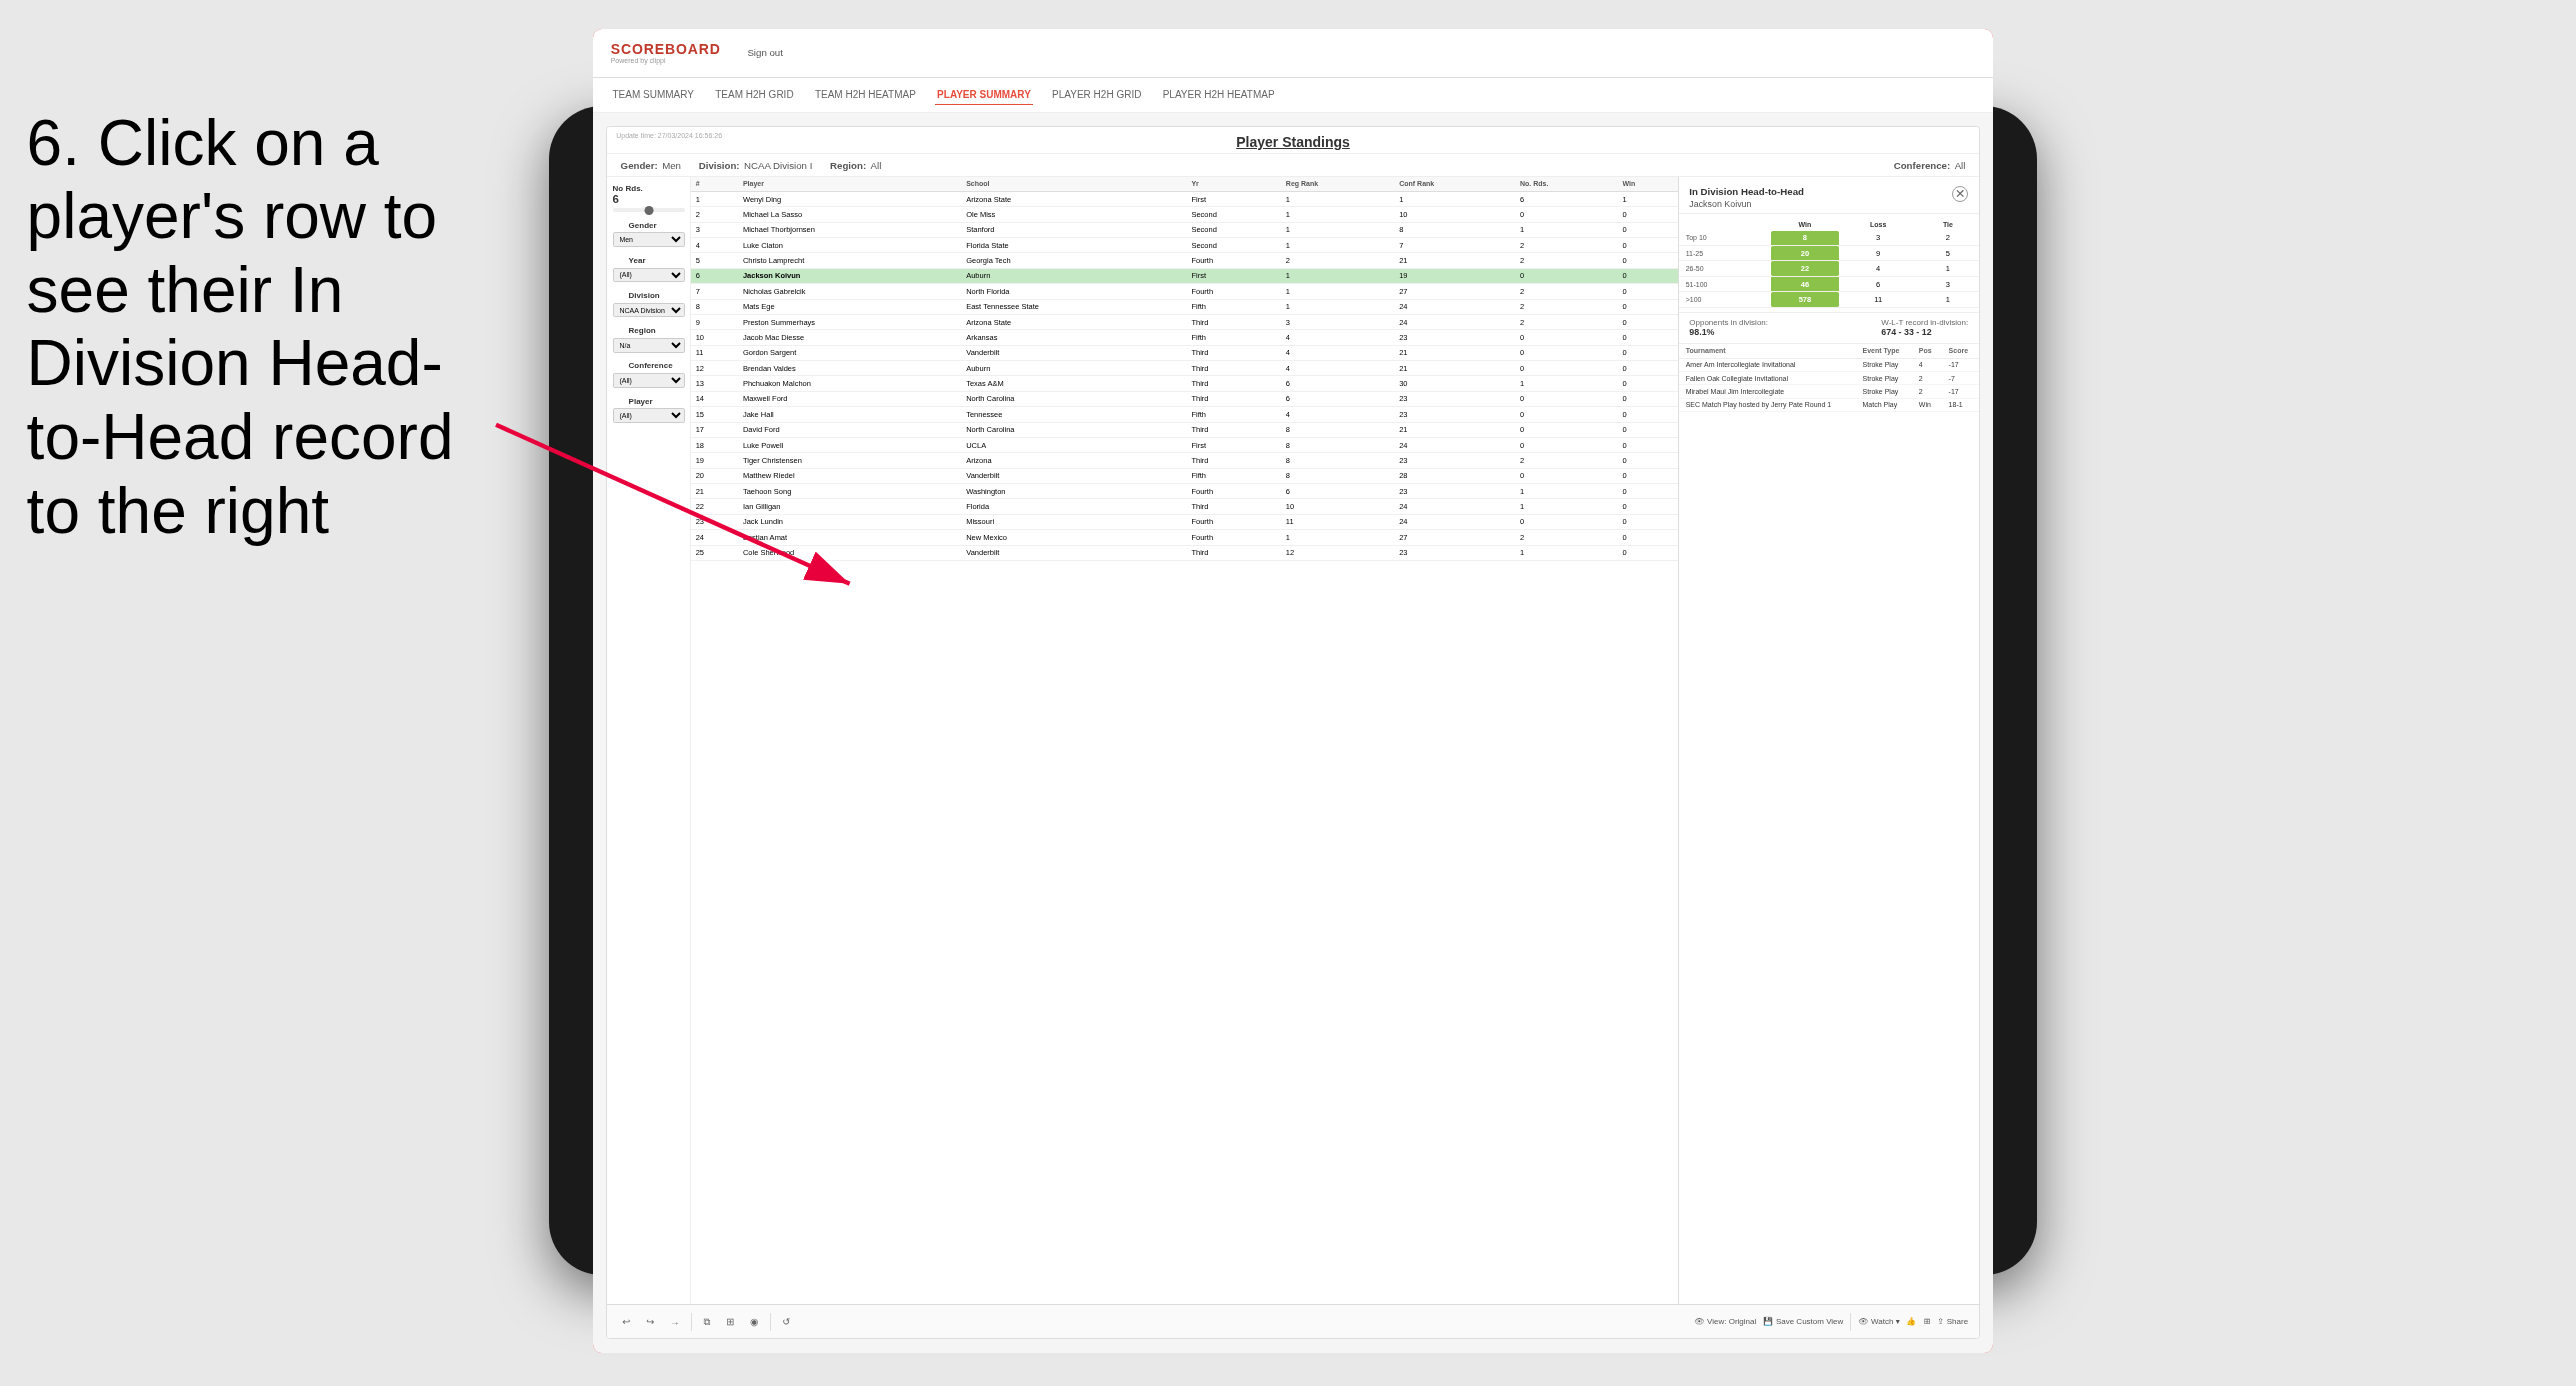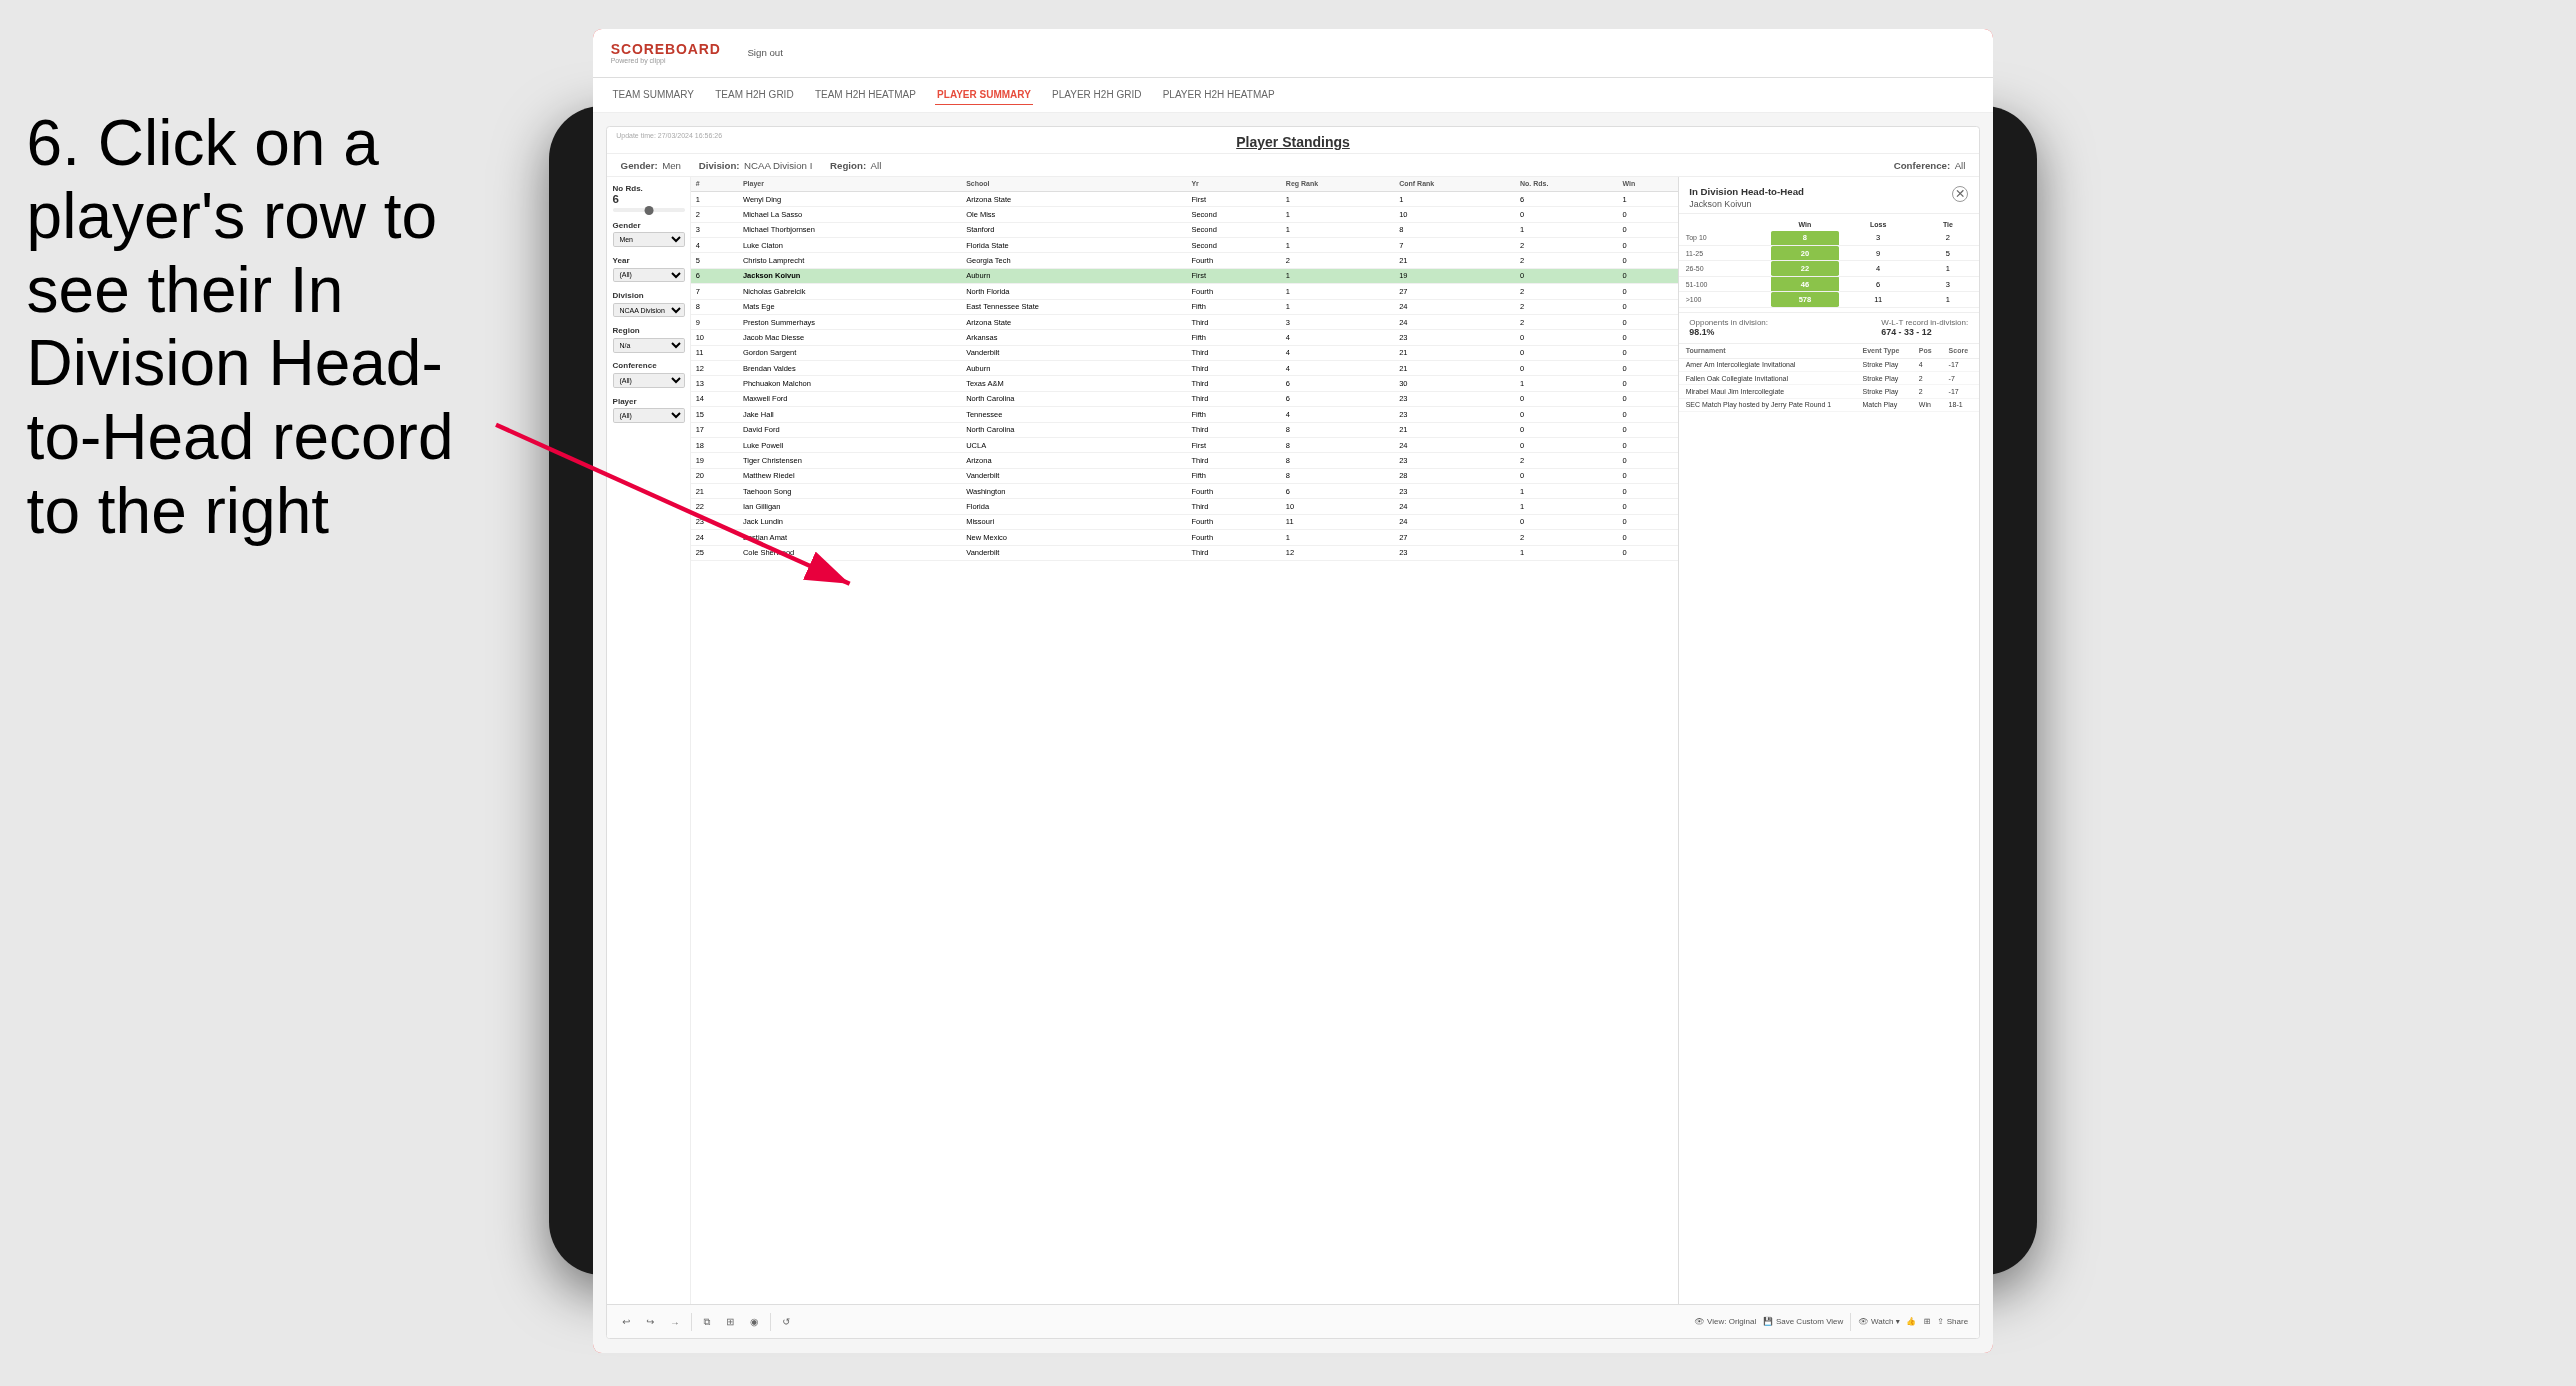--- a/index.html
+++ b/index.html
@@ -184,20 +184,21 @@
 
     .filter-section {
       margin-bottom: 8.9px;
     }
 
     .filter-section-title {
       font-weight: bold;
       font-size: 8px;
       color: #333;
       margin-bottom: 2.7px;
+      margin-left: 16px;
     }
 
     .filter-select {
       width: 100%;
       font-size: 7px;
       padding: 1.8px;
       border: 0.9px solid #ccc;
       border-radius: 1.8px;
     }
 

